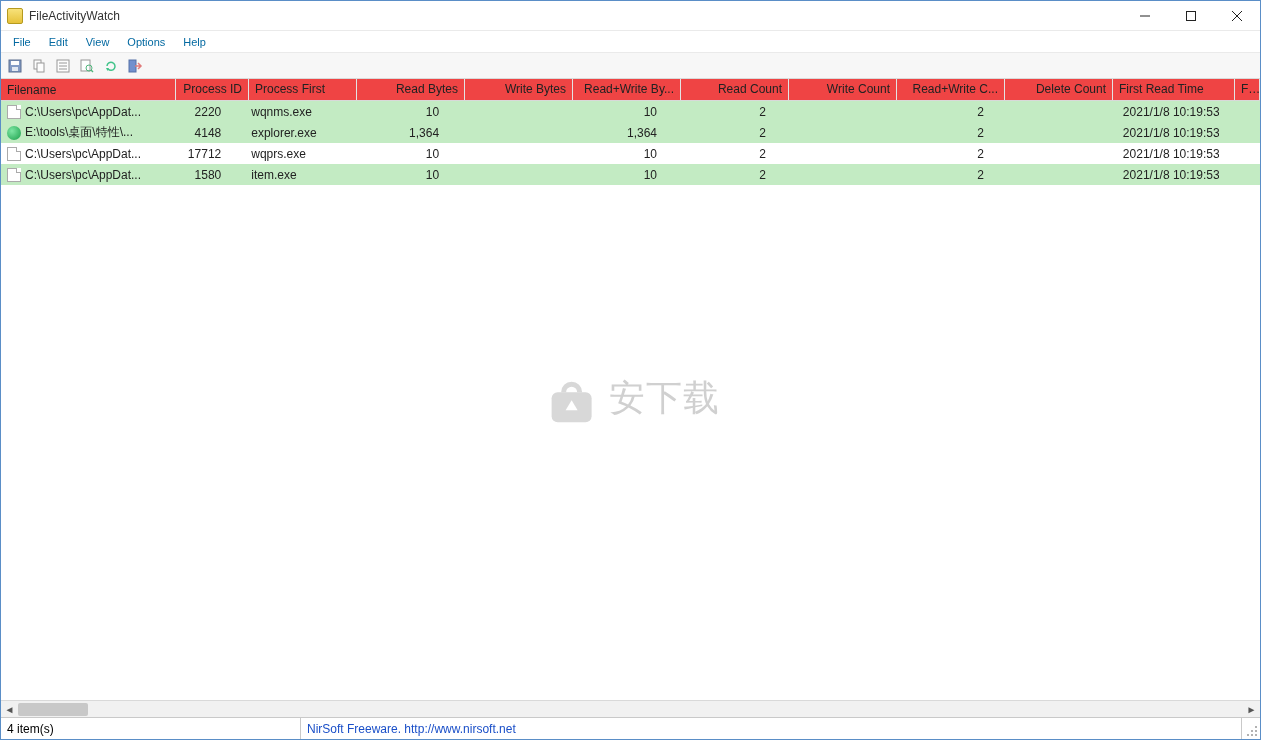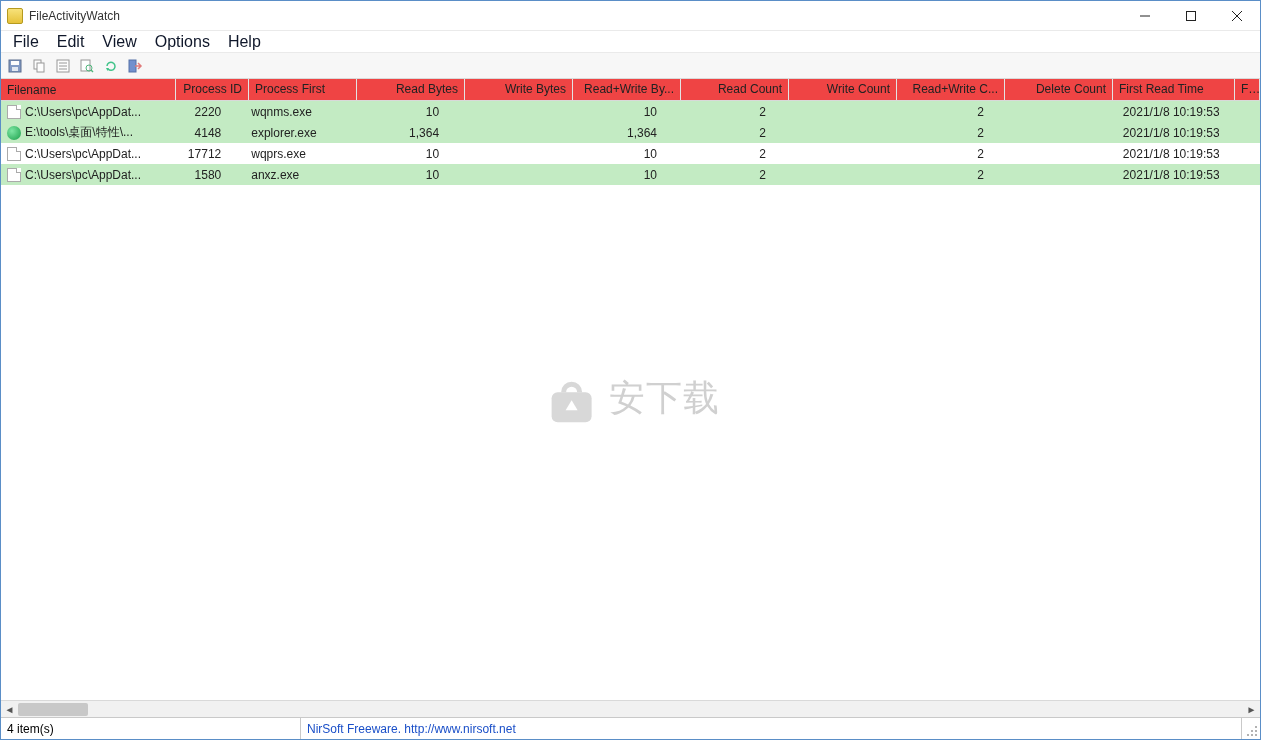--- a/index.html
+++ b/index.html
@@ -54,22 +54,22 @@
     height: 22px;
     display: flex;
     align-items: center;
     padding: 0 4px;
     gap: 2px;
     background: #fff;
     border-bottom: 1px solid #eaeaea;
   }
   .menu-item {
     padding: 2px 8px;
-    font-size: 16px;
-    color: #0f172a;
+    font-size: 11px;
+    color: #0369a1;
   }
   .toolbar {
     height: 26px;
     display: flex;
     align-items: center;
     padding: 0 4px;
     gap: 4px;
     background: #f7f7f7;
     border-bottom: 1px solid #d9d9d9;
   }
@@ -341,21 +341,21 @@
           <div class="cell c9 right"></div>
           <div class="cell c10">2021/1/8 10:19:53</div>
           <div class="cell c11"></div>
         </div>
         <div class="row sel">
           <div class="cell c0">
             <span class="file-icon row-icon"></span>
             <span>C:\Users\pc\AppDat...</span>
           </div>
           <div class="cell c1 right">1580</div>
-          <div class="cell c2">anxz.exe</div>
+          <div class="cell c2">item.exe</div>
           <div class="cell c3 right">10</div>
           <div class="cell c4 right"></div>
           <div class="cell c5 right">10</div>
           <div class="cell c6 right">2</div>
           <div class="cell c7 right"></div>
           <div class="cell c8 right">2</div>
           <div class="cell c9 right"></div>
           <div class="cell c10">2021/1/8 10:19:53</div>
           <div class="cell c11"></div>
         </div>

